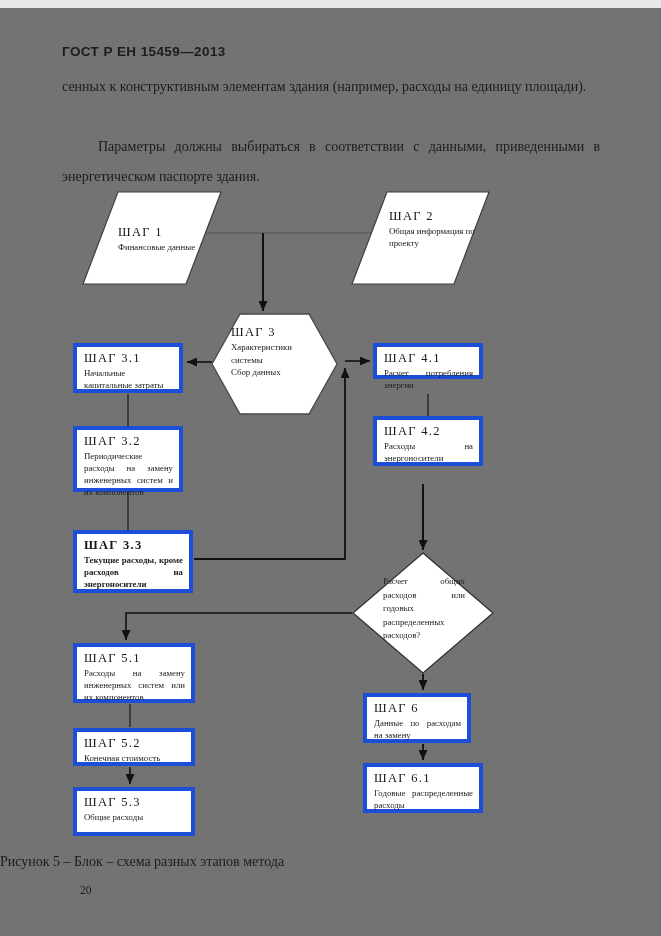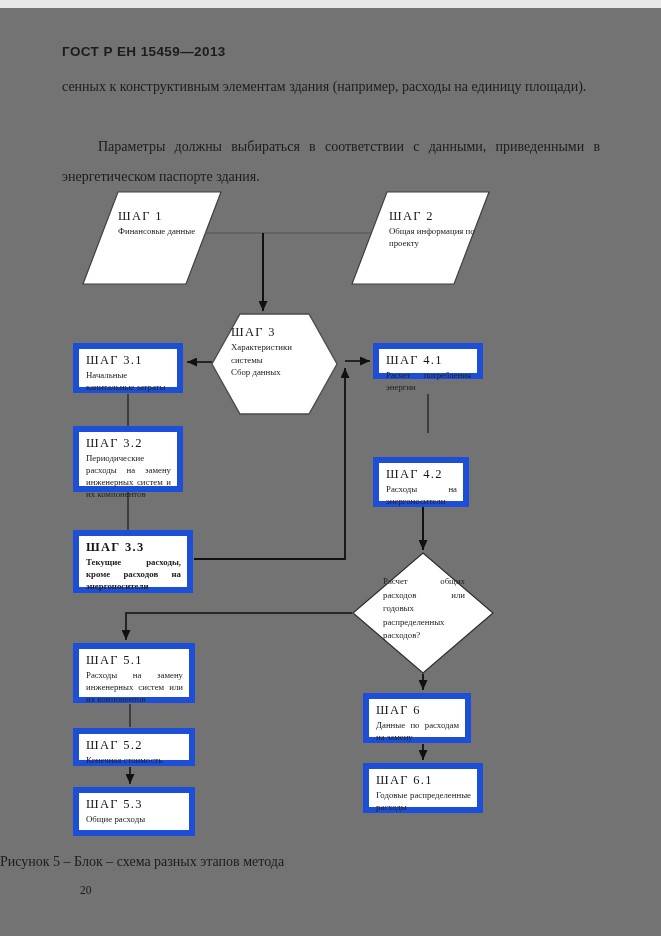--- a/index.html
+++ b/index.html
@@ -18,21 +18,21 @@
     font-size:14px; line-height:30px; text-align:justify;
   }
   .para-1 { top:64px; }
   .para-2 { top:124px; text-indent:36px; }
 
   .fc-svg { position:absolute; left:0; top:0; }
 
   
   .rbox {
     position:absolute; box-sizing:border-box; background:#ffffff;
-    border:6px solid #1d4ed8; padding:3px 6px 2px 7px;
+    border:4px solid #1d4ed8; padding:3px 6px 2px 7px;
   }
   .fnode { position:absolute; }
   .ntitle {
     font-size:12.5px; line-height:16px; letter-spacing:1.3px;
     white-space:nowrap; color:#161616;
   }
   .ndesc {
     font-size:8.8px; line-height:12px; text-align:justify;
     white-space:pre-line; color:#222222; margin-top:1px;
   }
@@ -81,21 +81,21 @@
       <line x1="428" y1="386" x2="428" y2="425" stroke-width="1.1"></line>
       <line x1="423" y1="476" x2="423" y2="542" stroke-width="2" marker-end="url(#arr)"></line>
       <path d="M352,605 H126 V632" stroke-width="1.6" marker-end="url(#arr)"></path>
       <line x1="130" y1="696" x2="130" y2="719" stroke-width="1.1"></line>
       <line x1="130" y1="759" x2="130" y2="776" stroke-width="1.6" marker-end="url(#arr)"></line>
       <line x1="423" y1="666" x2="423" y2="682" stroke-width="1.8" marker-end="url(#arr)"></line>
       <line x1="423" y1="736" x2="423" y2="752" stroke-width="1.8" marker-end="url(#arr)"></line>
     </g>
   </svg>
 
-  <div class="fnode" style="left:118px;top:200px;width:82px;">
+  <div class="fnode" style="left:118px;top:216px;width:82px;">
     <div class="ntitle">ШАГ 1</div>
     <div class="ndesc ndesc-left">Финансовые данные</div>
   </div>
   <div class="fnode" style="left:389px;top:200px;width:92px;">
     <div class="ntitle">ШАГ 2</div>
     <div class="ndesc ndesc-left">Общая информация по проекту</div>
   </div>
 
   <div class="fnode" style="left:231px;top:316px;width:88px;">
     <div class="ntitle">ШАГ 3</div>
@@ -112,21 +112,21 @@
     <div class="ndesc">Периодические расходы на замену инженерных систем и их компонентов</div>
   </div>
   <div class="rbox" style="left:73px;top:522px;width:120px;height:63px;font-weight:bold;">
     <div class="ntitle">ШАГ 3.3</div>
     <div class="ndesc">Текущие расходы, кроме расходов на энергоносители</div>
   </div>
   <div class="rbox" style="left:373px;top:335px;width:110px;height:36px;">
     <div class="ntitle">ШАГ 4.1</div>
     <div class="ndesc">Расчет потребления энергии</div>
   </div>
-  <div class="rbox" style="left:373px;top:449px;width:96px;height:50px;">
+  <div class="rbox" style="left:373px;top:408px;width:110px;height:50px;">
     <div class="ntitle">ШАГ 4.2</div>
     <div class="ndesc">Расходы на энергоносители</div>
   </div>
 
   <div class="diamond-text" style="left:383px;top:567px;width:82px;">Расчет общих расходов или годовых распределенных расходов?</div>
 
   <div class="rbox" style="left:73px;top:635px;width:122px;height:60px;">
     <div class="ntitle">ШАГ 5.1</div>
     <div class="ndesc">Расходы на замену инженерных систем или их компонентов</div>
   </div>

